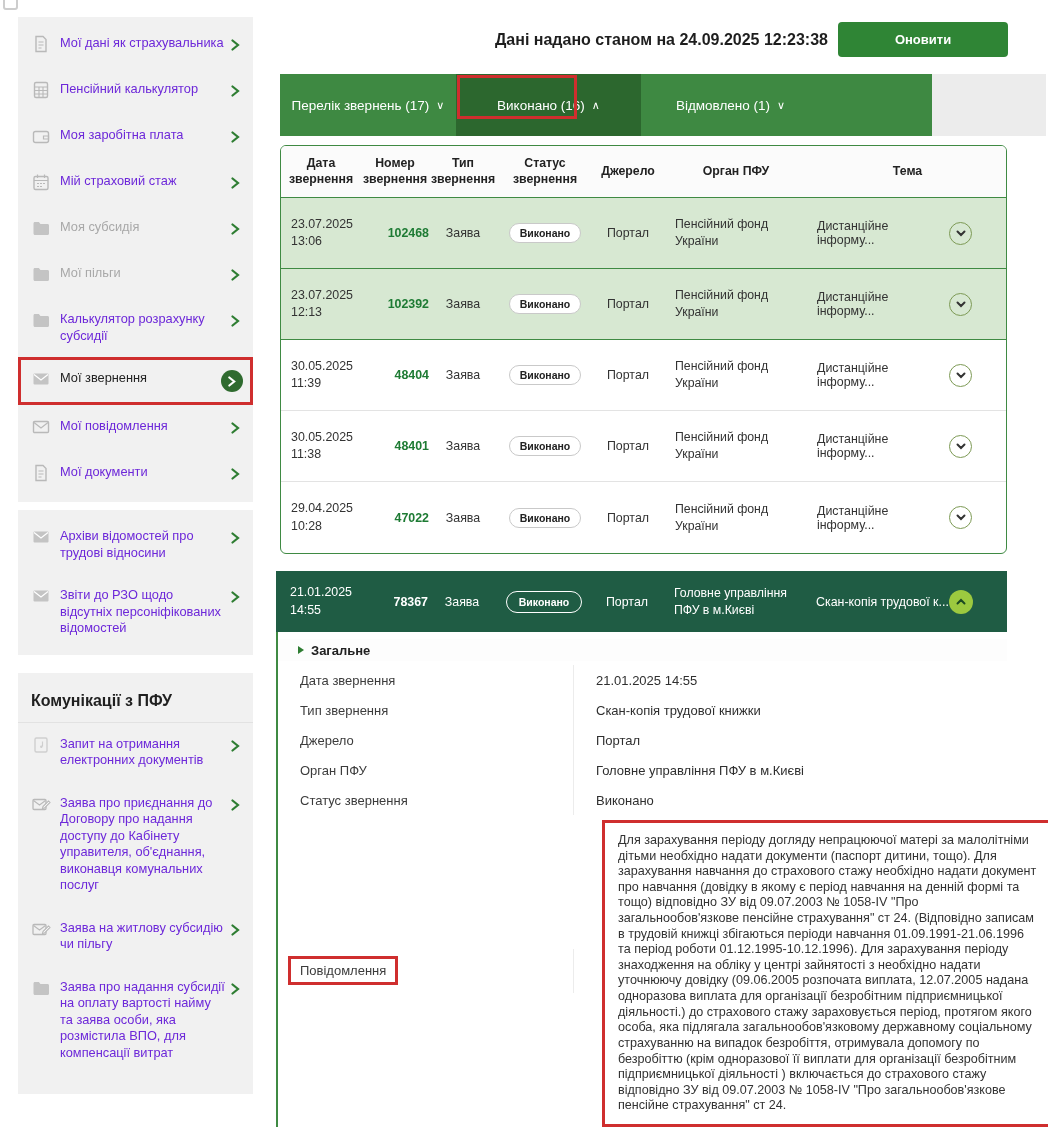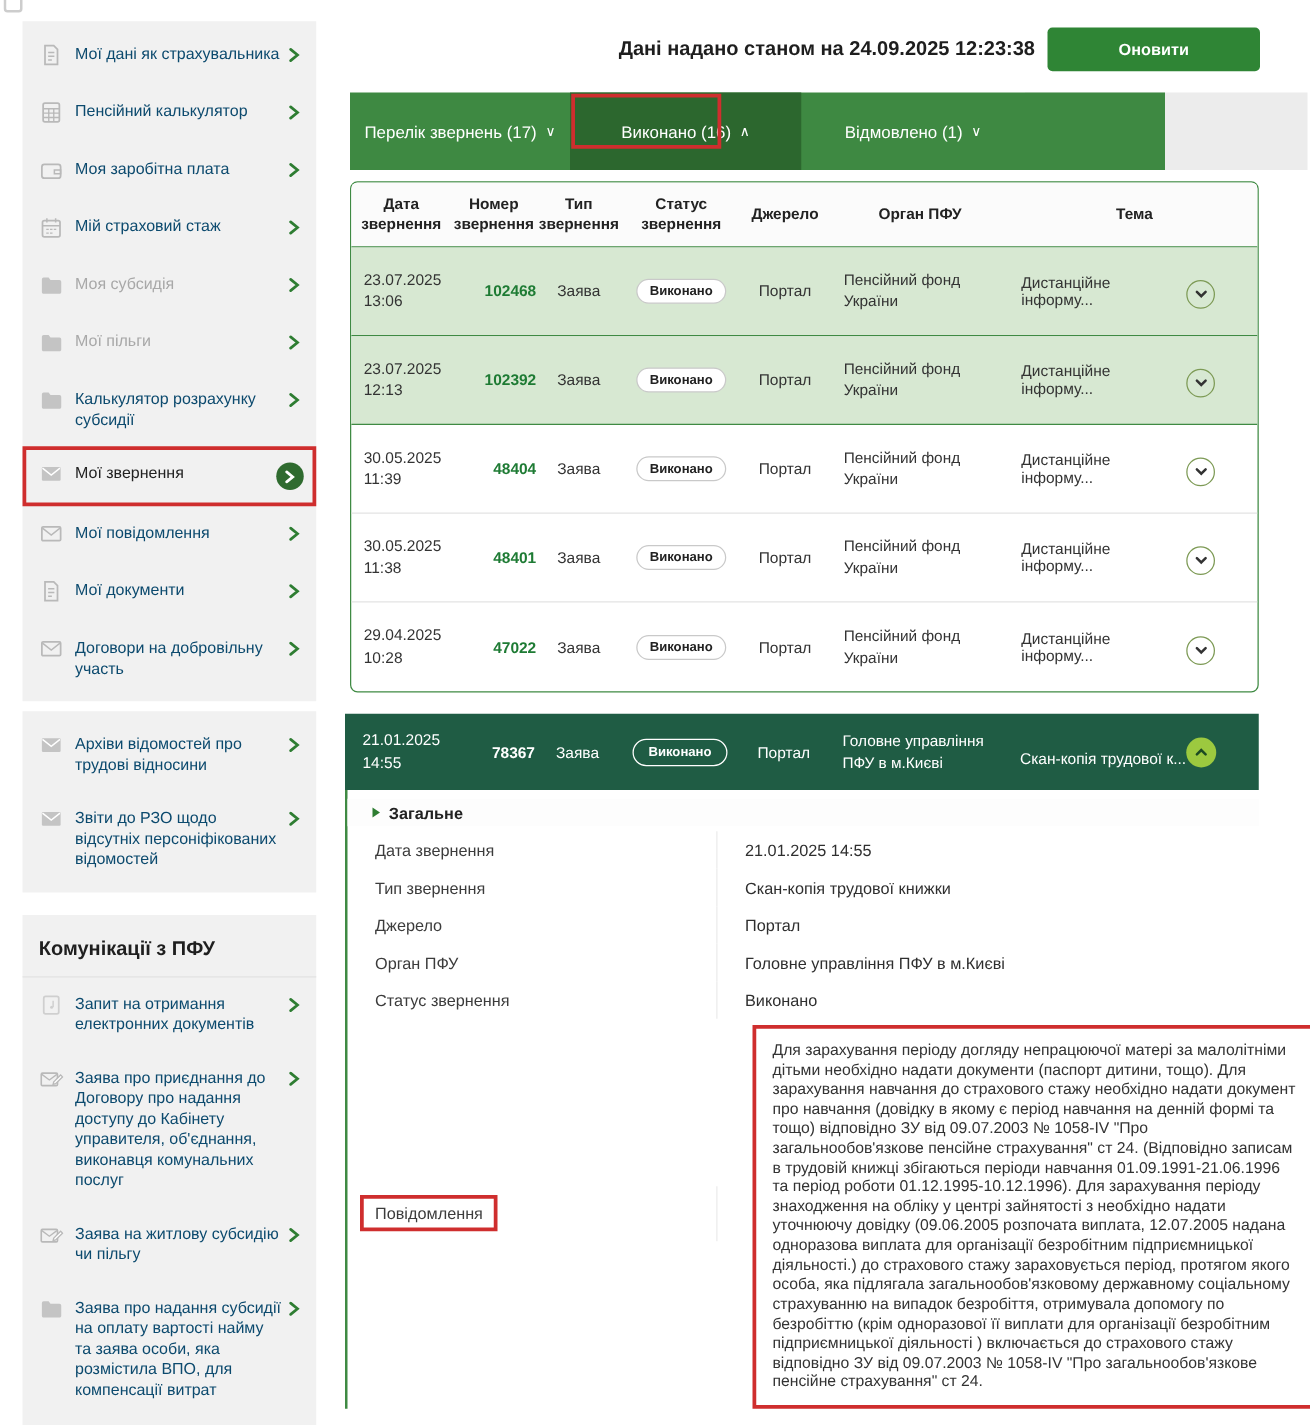--- a/index.html
+++ b/index.html
@@ -20,21 +20,21 @@
     font-family:"Liberation Sans","DejaVu Sans",sans-serif;color:var(--ink)}
 
   
   .corner-icon{position:absolute;left:3px;top:-6px;width:15px;height:16px;border:2px solid #cdcdcd;border-radius:3px}
   .sidebar{position:absolute;left:18px;top:17px;width:235px}
   .sb-block{background:var(--panel-gray);padding:5px 0}
   .sb-gap8{height:8px}
   .sb-gap18{height:18px}
   .sb-item{display:flex;align-items:flex-start;padding:13px 10px 13px 13px;cursor:pointer}
   .sb-item .ic{flex:0 0 20px;height:20px;margin-right:9px;margin-top:-1px}
-  .sb-item .lbl{flex:1;font-size:12.8px;line-height:16.5px;color:#0c4a6e}
+  .sb-item .lbl{flex:1;font-size:12.8px;line-height:16.5px;color:#6d28d9}
   .sb-item.disabled .lbl{color:#a8a8a8}
   .sb-item .chev{flex:0 0 12px;margin-left:6px;margin-top:2px}
   .sb-item.active .lbl{font-weight:normal;color:#222}
   .sb-item.annotated{border:3px solid var(--red);padding:10px 7px 10px 10px}
   .sb-circle{flex:0 0 22px;height:22px;border-radius:50%;background:#2f6b2f;display:flex;align-items:center;justify-content:center;margin-left:2px}
   .sb-section{font-size:16px;font-weight:bold;color:#1f1f1f;padding:14px 10px 12px 13px;border-bottom:1px solid #e2e2e2}
   .sb-item.partial{opacity:.55;padding-bottom:2px}
 
   
   .top-header{position:absolute;left:280px;top:22px;width:728px;display:flex;align-items:center}
@@ -61,21 +61,21 @@
   .trow.white{border-bottom:1px solid #e3e3e3}
   .trow.white:last-child{border-bottom:none}
   .c{font-size:12.4px;color:#333}
   .c.date{padding-left:10px;line-height:1.4}
   .c.num{text-align:right;font-weight:bold;color:var(--num-green)}
   .c.type,.c.src{text-align:center}
   .c.stat{text-align:center}
   .pill{display:inline-block;background:#fff;border:1px solid #c9c9c9;border-radius:10px;padding:3px 10px;font-size:10.5px;font-weight:bold;color:#222}
   .c.org{display:flex;justify-content:flex-start;padding-left:12px}
   .org-t{max-width:122px;font-size:12.3px;line-height:1.35}
-  .c.tema{display:flex;align-items:flex-end;justify-content:space-between;padding:0 34px 0 8px}
+  .c.tema{display:flex;align-items:center;justify-content:space-between;padding:0 34px 0 8px}
   .circ{width:23px;height:23px;border-radius:50%;border:1.5px solid #7d9a55;display:flex;align-items:center;justify-content:center;flex:0 0 auto;cursor:pointer;background:transparent}
 
   
   .darkrow{position:absolute;left:276px;top:571px;width:731px;height:61px;background:var(--green-deep);color:#fff;cursor:pointer}
   .darkrow .c{color:#fff}
   .darkrow .c.num{color:#fff}
   .darkrow .pill{background:transparent;border:1.5px solid #fff;color:#fff;border-radius:12px;padding:4px 12px}
   .darkrow .tgrid{height:61px;padding-left:4px}
   .circ.dark{background:#9cc93f;border:none;width:24px;height:24px}
 
@@ -203,30 +203,20 @@
       <span class="ic"><svg viewBox="0 0 20 20" width="20" height="20">
             <path d="M5 2.5h7l3 3v12H5z" fill="none" stroke="#b9b9b9" stroke-width="1.4"></path>
             <path d="M7.5 8h5M7.5 11h5M7.5 14h3" stroke="#b9b9b9" stroke-width="1.2"></path>
           </svg></span>
       <span class="lbl">Мої документи</span>
       <span class="chev"><svg width="9" height="12" viewBox="0 0 9 12">
             <path d="M1.5 1.5L7 6l-5.5 4.5" stroke="#2e7d32" stroke-width="2.2" fill="none" stroke-linecap="round"></path>
           </svg></span>
     </div>
 
-    <div class="sb-item">
-      <span class="ic"><svg viewBox="0 0 20 20" width="20" height="20">
-            <rect x="2.5" y="4.5" width="15" height="11" rx="1" fill="none" stroke="#b9b9b9" stroke-width="1.4"></rect>
-            <path d="M3 5.5l7 5.5 7-5.5" stroke="#b9b9b9" stroke-width="1.2" fill="none"></path>
-          </svg></span>
-      <span class="lbl">Договори на добровільну участь</span>
-      <span class="chev"><svg width="9" height="12" viewBox="0 0 9 12">
-            <path d="M1.5 1.5L7 6l-5.5 4.5" stroke="#2e7d32" stroke-width="2.2" fill="none" stroke-linecap="round"></path>
-          </svg></span>
-    </div>
   </div>
 
   <div class="sb-gap8"></div>
 
   <div class="sb-block">
     <div class="sb-item">
       <span class="ic"><svg viewBox="0 0 20 20" width="20" height="20">
             <rect x="2.5" y="4.5" width="15" height="11" rx="1" fill="#c4c4c4"></rect>
             <path d="M3 5.5l7 5.5 7-5.5" stroke="#fff" stroke-width="1.2" fill="none"></path>
           </svg></span>

